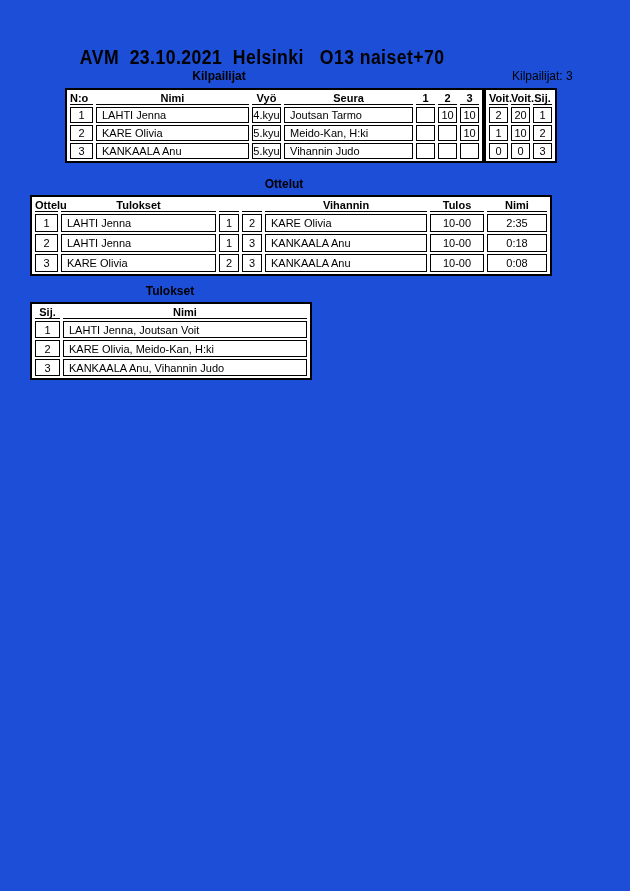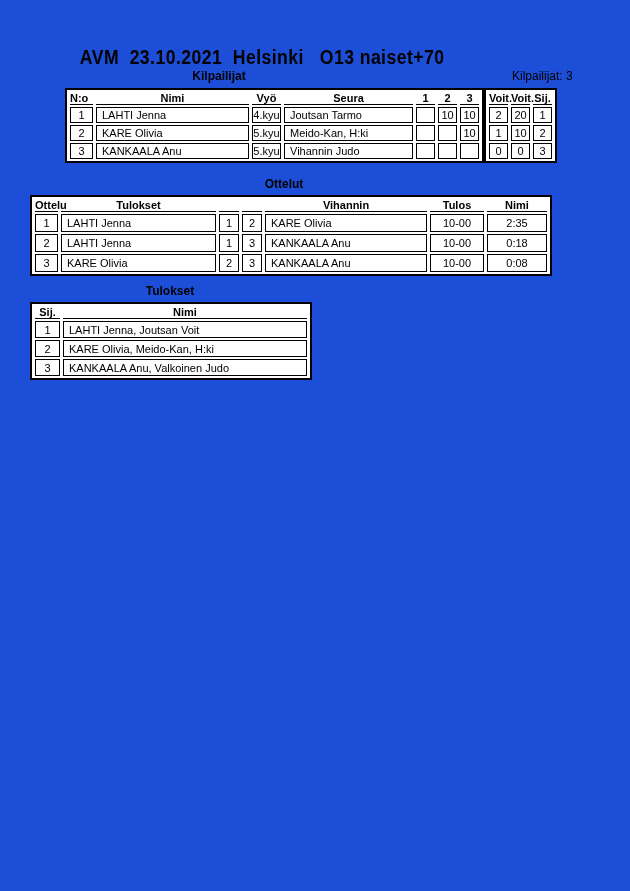--- a/index.html
+++ b/index.html
@@ -202,19 +202,19 @@
       <tr>
         <td>1</td>
         <td class="name">LAHTI Jenna, Joutsan Voit</td>
       </tr>
       <tr>
         <td>2</td>
         <td class="name">KARE Olivia, Meido-Kan, H:ki</td>
       </tr>
       <tr>
         <td>3</td>
-        <td class="name">KANKAALA Anu, Valkoinen Judo</td>
+        <td class="name">KANKAALA Anu, Vihannin Judo</td>
       </tr>
     </tbody>
       </table>
   </div>
 
 </div>
 
 </body></html>

